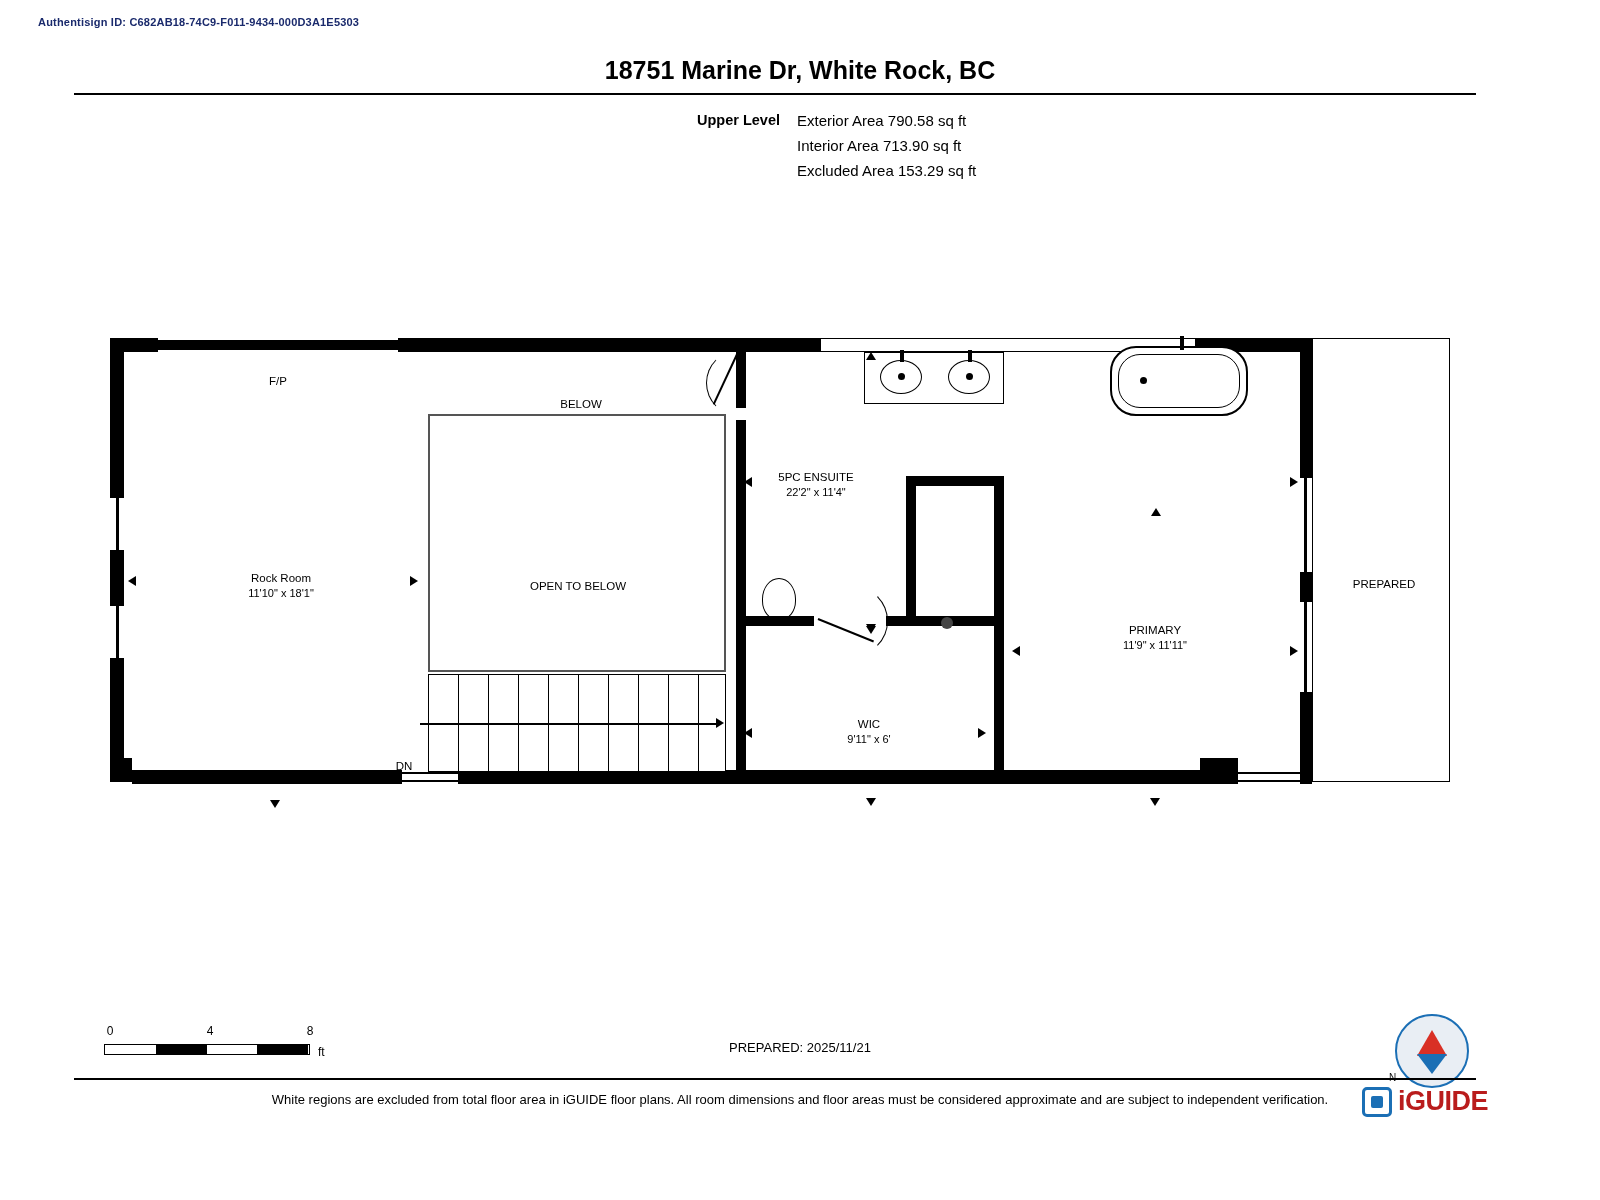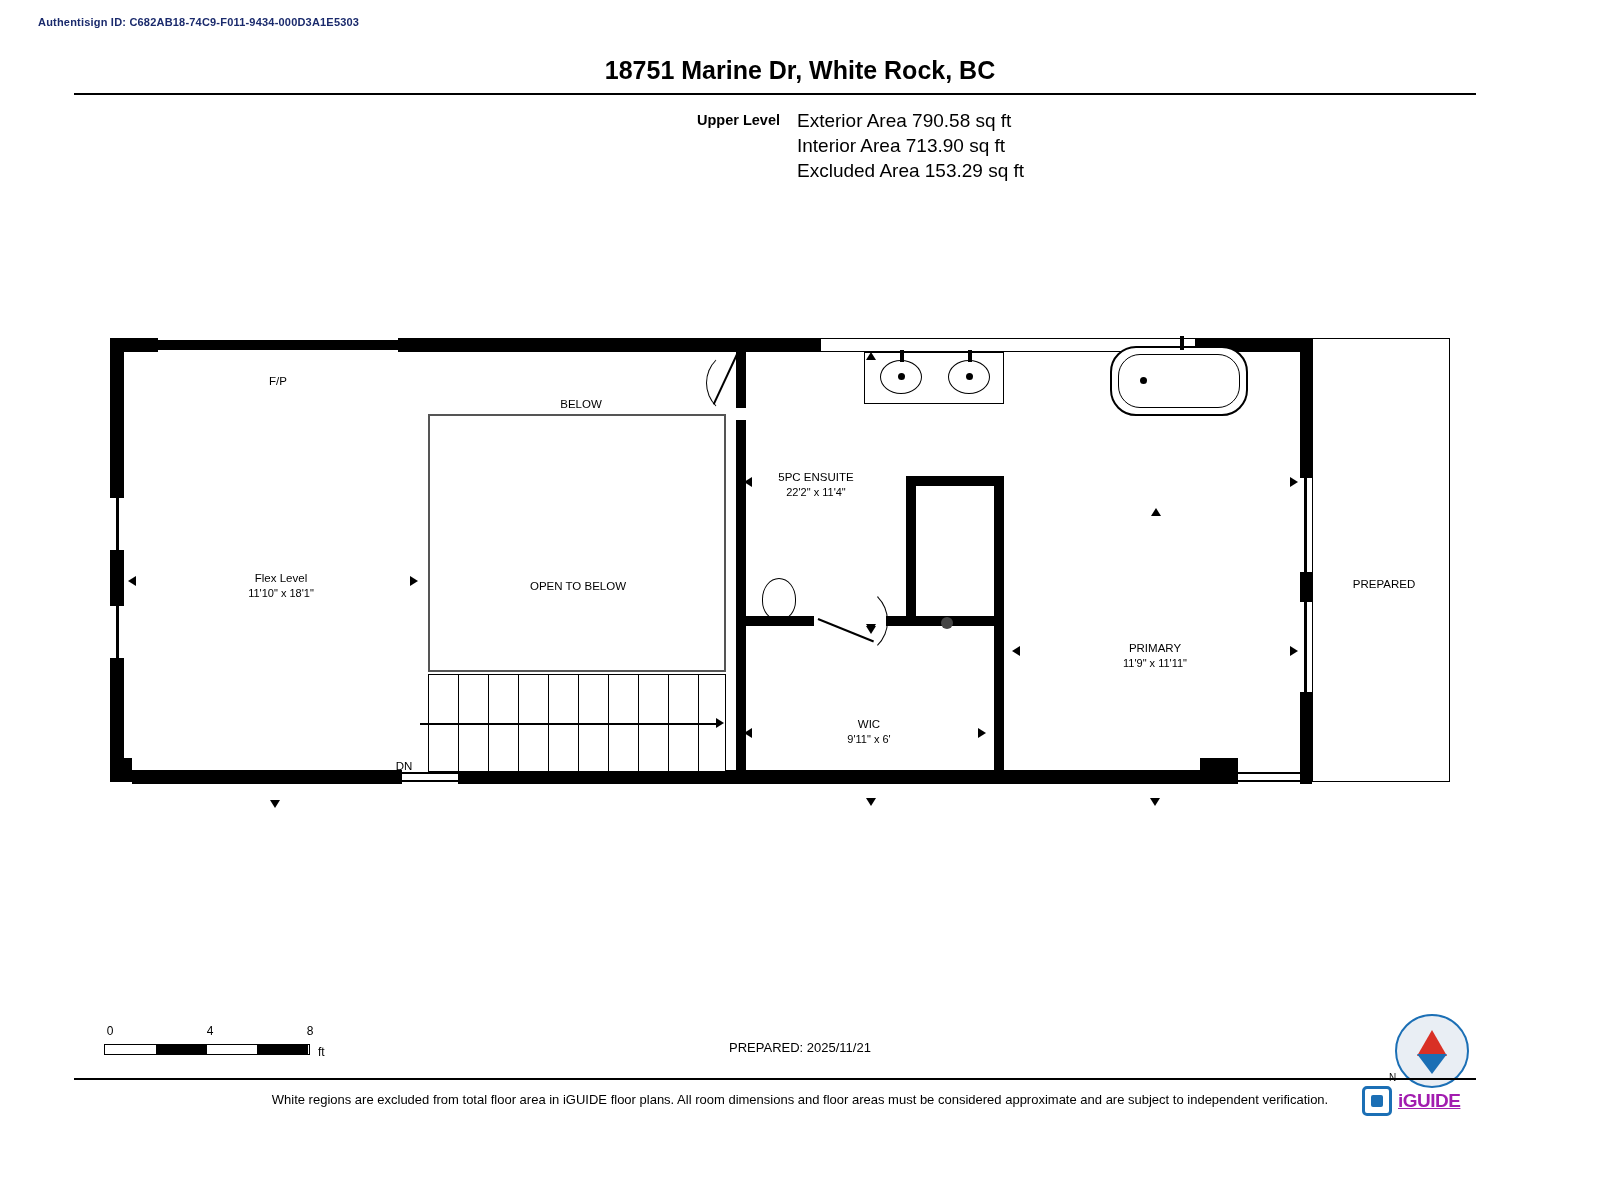--- a/index.html
+++ b/index.html
@@ -22,21 +22,21 @@
   }
   .title-rule {
     position:absolute; left:74px; top:93px; width:1402px; height:2px; background:#000;
   }
   .meta {
     position:absolute; left:697px; top:108px; width:700px;
   }
   .meta-row { display:flex; font-size:14.5px; line-height:25px; }
   .meta-label { width:100px; font-weight:bold; }
   .meta-values { }
-  .meta-values div { font-size:19px; line-height:25px; }
+  .meta-values div { font-size:15px; line-height:25px; }
 
   
   #plan { position:absolute; left:0; top:300px; width:1600px; height:580px; }
 
   .wall { position:absolute; background:#000; }
   .thinline { position:absolute; background:#000; }
   .outline { position:absolute; border:1px solid #000; box-sizing:border-box; }
 
   .label {
     position:absolute; text-align:center; font-size:11.5px; line-height:15px;
@@ -106,21 +106,21 @@
 
   .iguide { position:absolute; left:1362px; top:1086px; display:flex; align-items:center; gap:6px; }
   .ig-mark {
     width:30px; height:30px; border:3px solid #1b6fb5; border-radius:5px; box-sizing:border-box;
     position:relative; background:#fff;
   }
   .ig-mark:after {
     content:""; position:absolute; left:6px; top:6px; width:12px; height:12px;
     background:#1b6fb5; border-radius:2px;
   }
-  .ig-text { font-size:19px; font-weight:bold; color:#a21caf; letter-spacing:-0.5px;text-decoration:underline; }
+  .ig-text { font-size:27px; font-weight:bold; color:#b91c1c; letter-spacing:-0.5px; }
 </style>
 </head>
 <body>
 
 <div class="authentisign">Authentisign ID: C682AB18-74C9-F011-9434-000D3A1E5303</div>
 
 <div class="title">18751 Marine Dr, White Rock, BC</div>
 <div class="title-rule"></div>
 
 <div class="meta">
@@ -246,28 +246,28 @@
   <div class="label" style="left:578px; top:279px;">
     <span class="small">OPEN TO BELOW</span>
   </div>
   <div class="label" style="left:404px; top:459px;">
     <span class="nm">DN</span>
   </div>
   <div class="label" style="left:1384px; top:277px;">
     <span class="nm">PREPARED</span>
   </div>
   <div class="label" style="left:281px; top:271px;">
-    <div class="nm">Flex Level</div>
+    <div class="nm">Rock Room</div>
     <div class="dim">11'10" x 18'1"</div>
   </div>
   <div class="label" style="left:816px; top:170px;">
     <div class="nm">5PC ENSUITE</div>
     <div class="dim">22'2" x 11'4"</div>
   </div>
-  <div class="label" style="left:1155px; top:341px;">
+  <div class="label" style="left:1155px; top:323px;">
     <div class="nm">PRIMARY</div>
     <div class="dim">11'9" x 11'11"</div>
   </div>
   <div class="label" style="left:869px; top:417px;">
     <div class="nm">WIC</div>
     <div class="dim">9'11" x 6'</div>
   </div>
 </div>
 
 <div class="scale-wrap">

